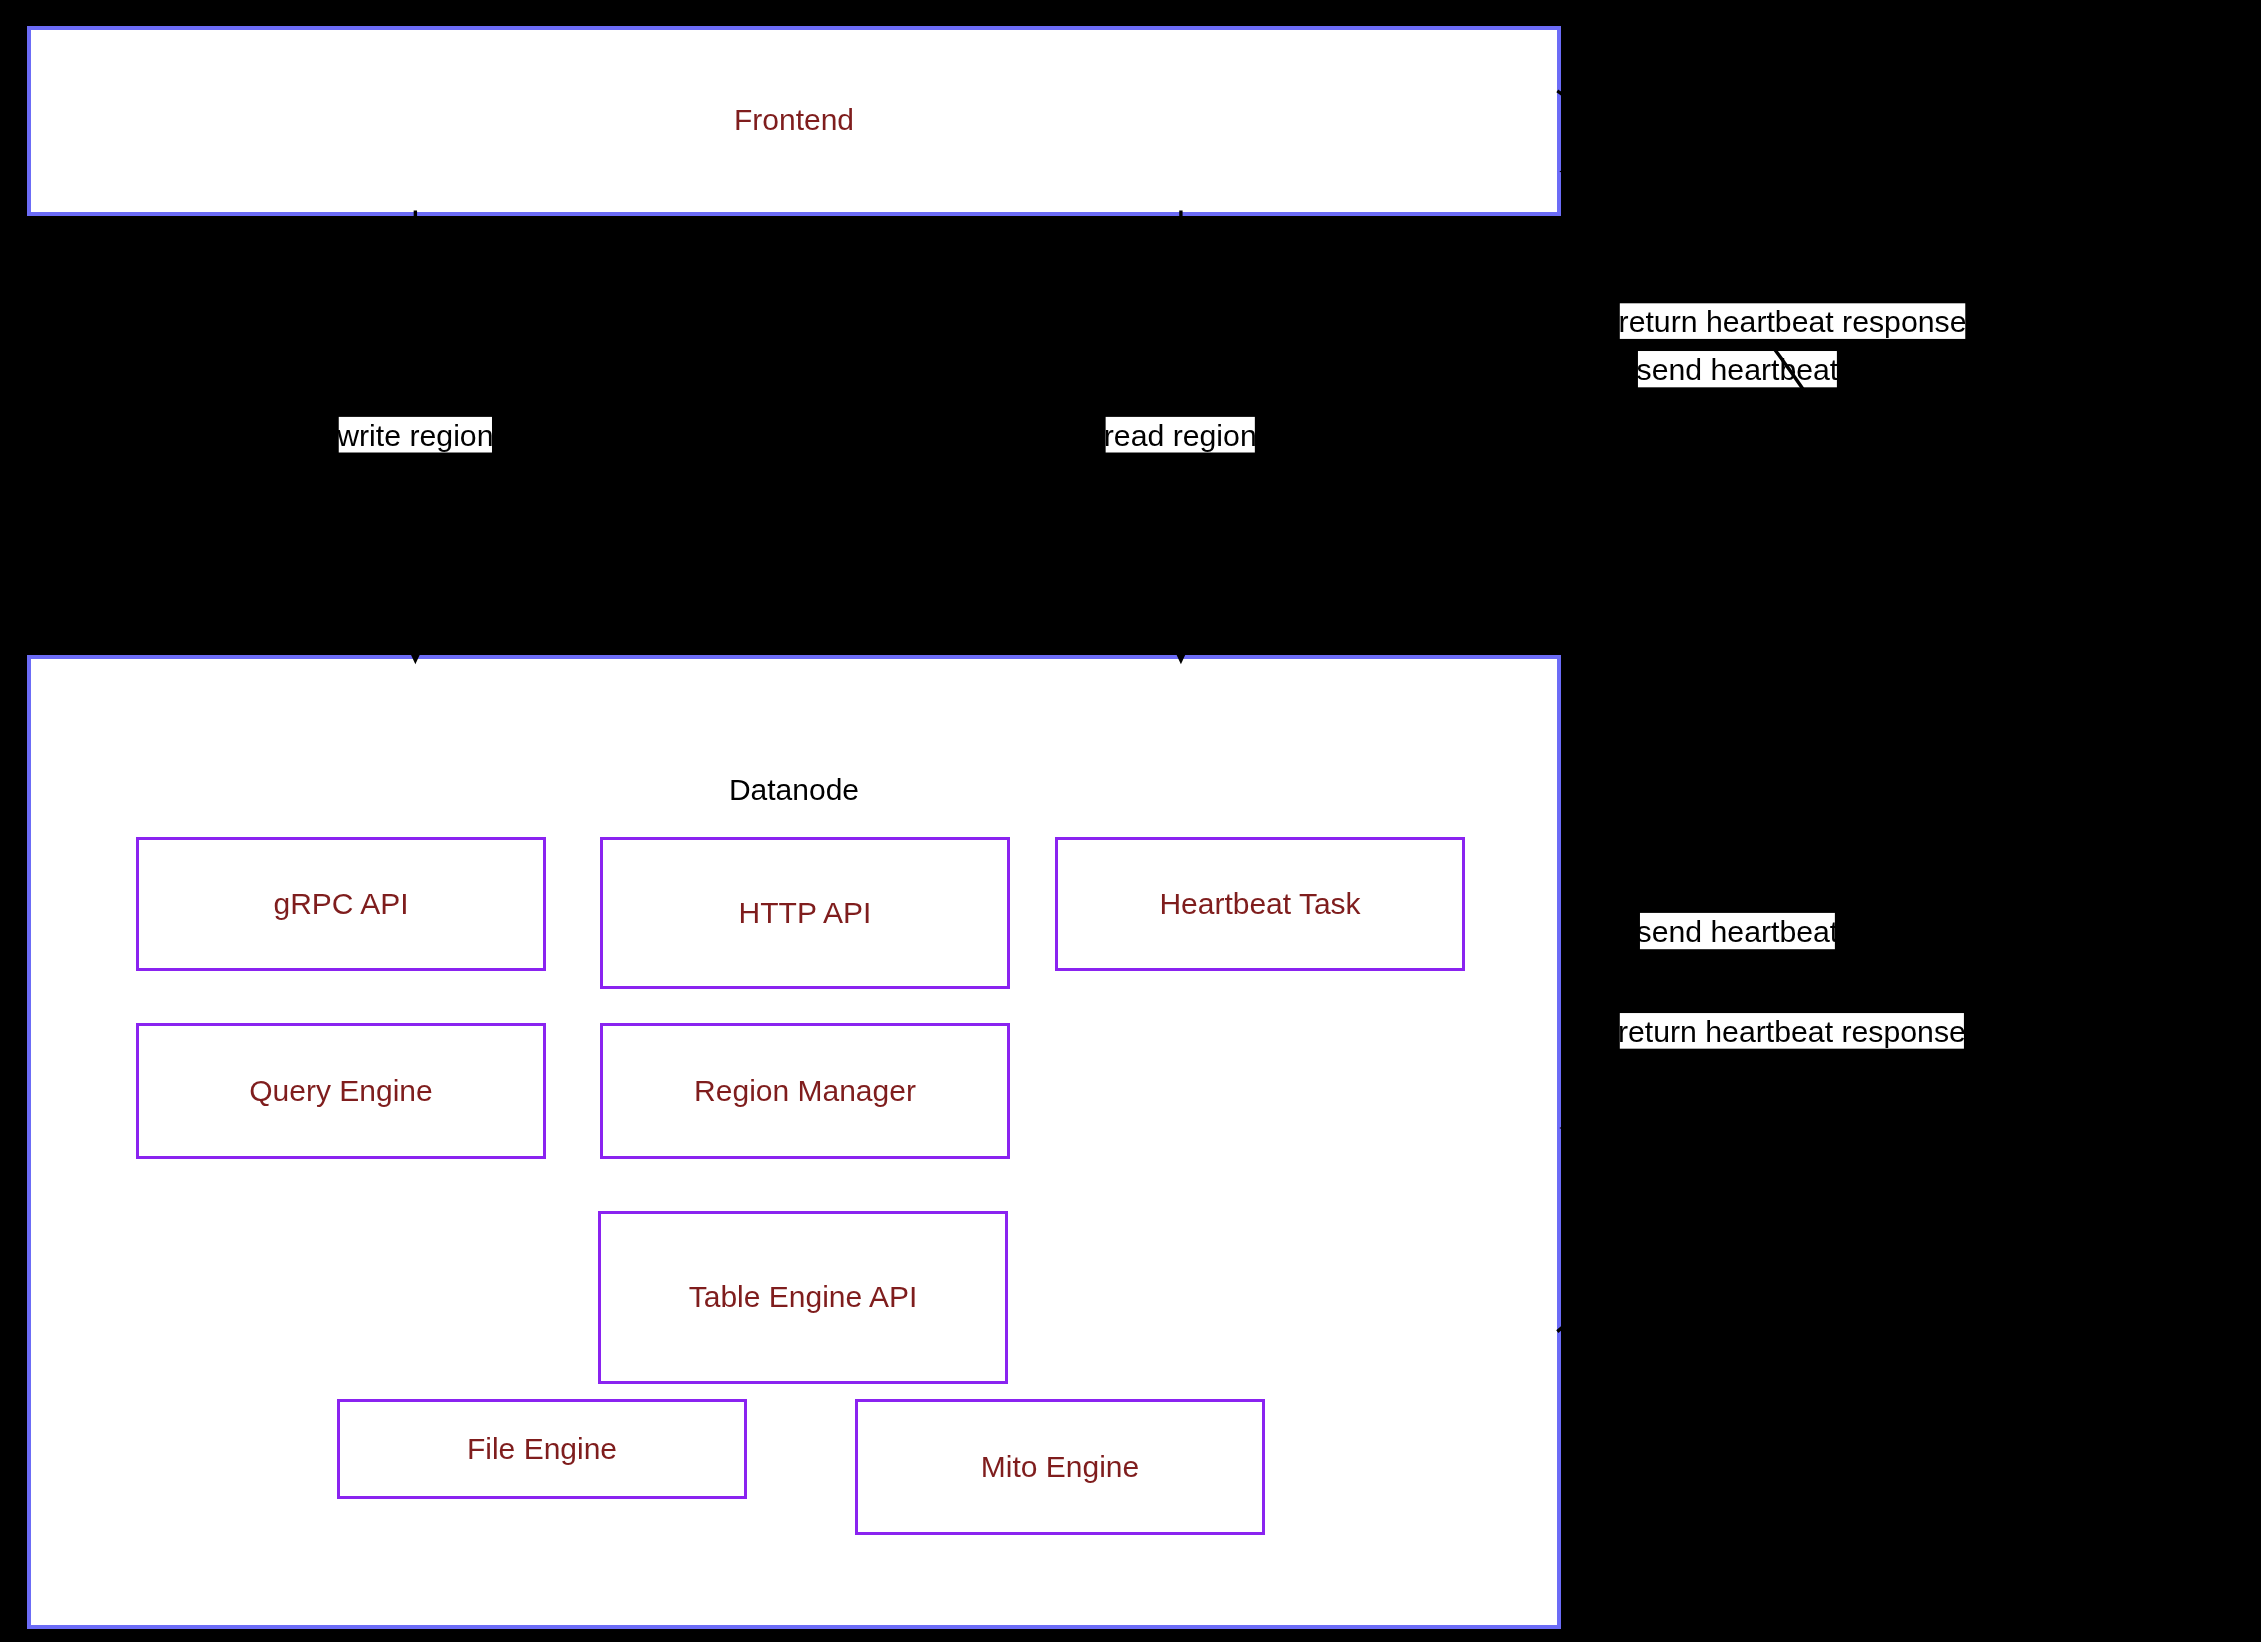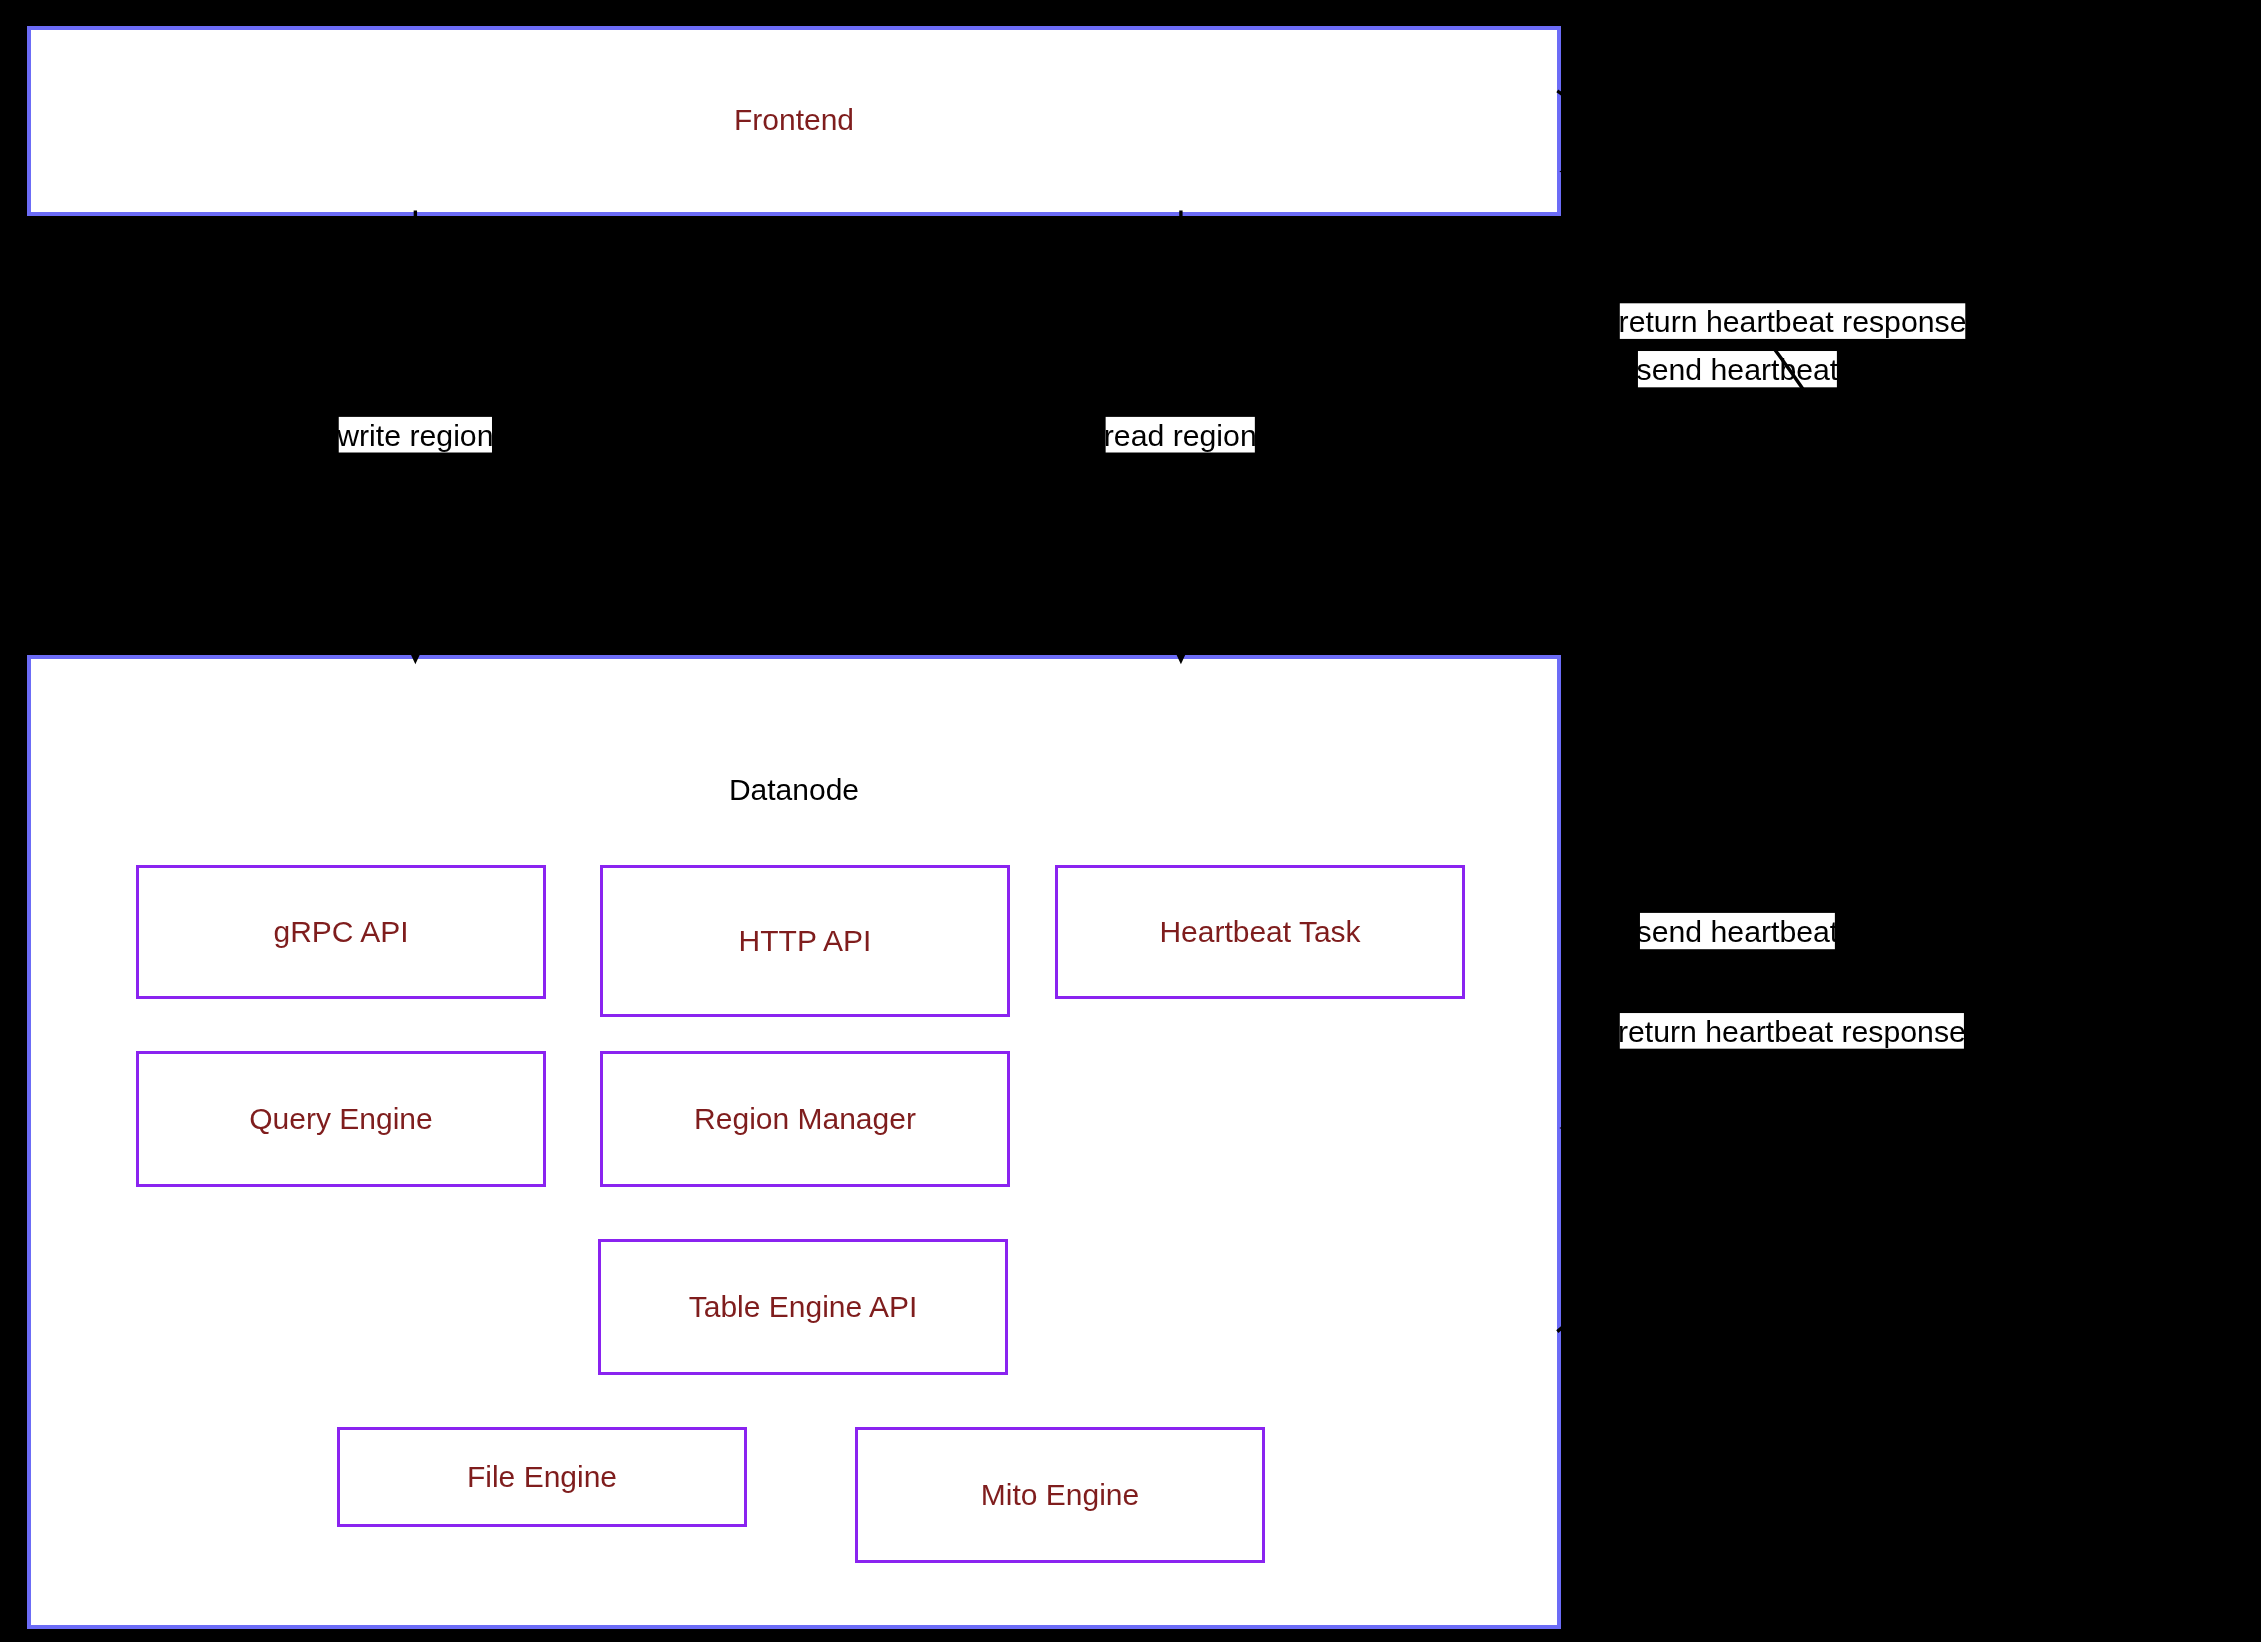--- a/index.html
+++ b/index.html
@@ -15,21 +15,21 @@
     background:#fff;
     display:flex;
     align-items:center;
     justify-content:center;
     color:#7f1d1d;
     font-size:30px;
     line-height:1.15;
     box-sizing:border-box;
   }
   .outer{border:4px solid #6c6cf7;}
-  .inner{border:3.4px solid #8a23f0;margin-top:28px;}
+  .inner{border:3.4px solid #8a23f0;}
   .dn-label{
     position:absolute;
     left:27px;top:730px;width:1534px;
     text-align:center;
     color:#000;font-size:30px;line-height:35px;margin-top:42px;
   }
   .overlay{
     position:absolute;left:0;top:0;width:2261px;height:1643px;
     pointer-events:none;
   }
@@ -67,21 +67,21 @@
     <span>Heartbeat Task</span>
   </div>
 
   <div class="node inner" style="left:136px;top:1023px;width:410px;height:136px;">
     <span>Query Engine</span>
   </div>
   <div class="node inner" style="left:600px;top:1023px;width:410px;height:136px;">
     <span>Region Manager</span>
   </div>
 
-  <div class="node inner" style="left:598px;top:1211px;width:410px;height:136px;">
+  <div class="node inner" style="left:598px;top:1211px;width:410px;height:173px;">
     <span>Table Engine API</span>
   </div>
 
   <div class="node inner" style="left:337px;top:1399px;width:410px;height:100px;">
     <span>File Engine</span>
   </div>
   <div class="node inner" style="left:855px;top:1399px;width:410px;height:136px;">
     <span>Mito Engine</span>
   </div>
 

